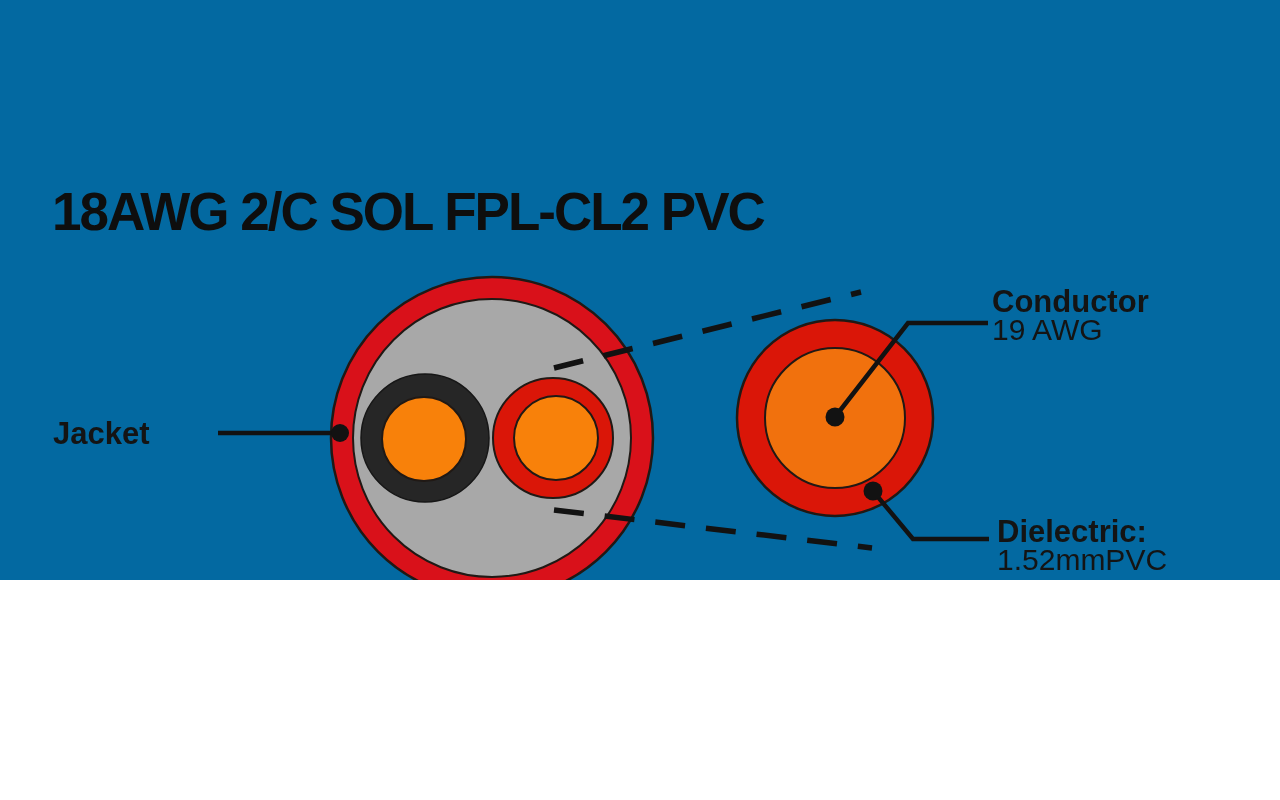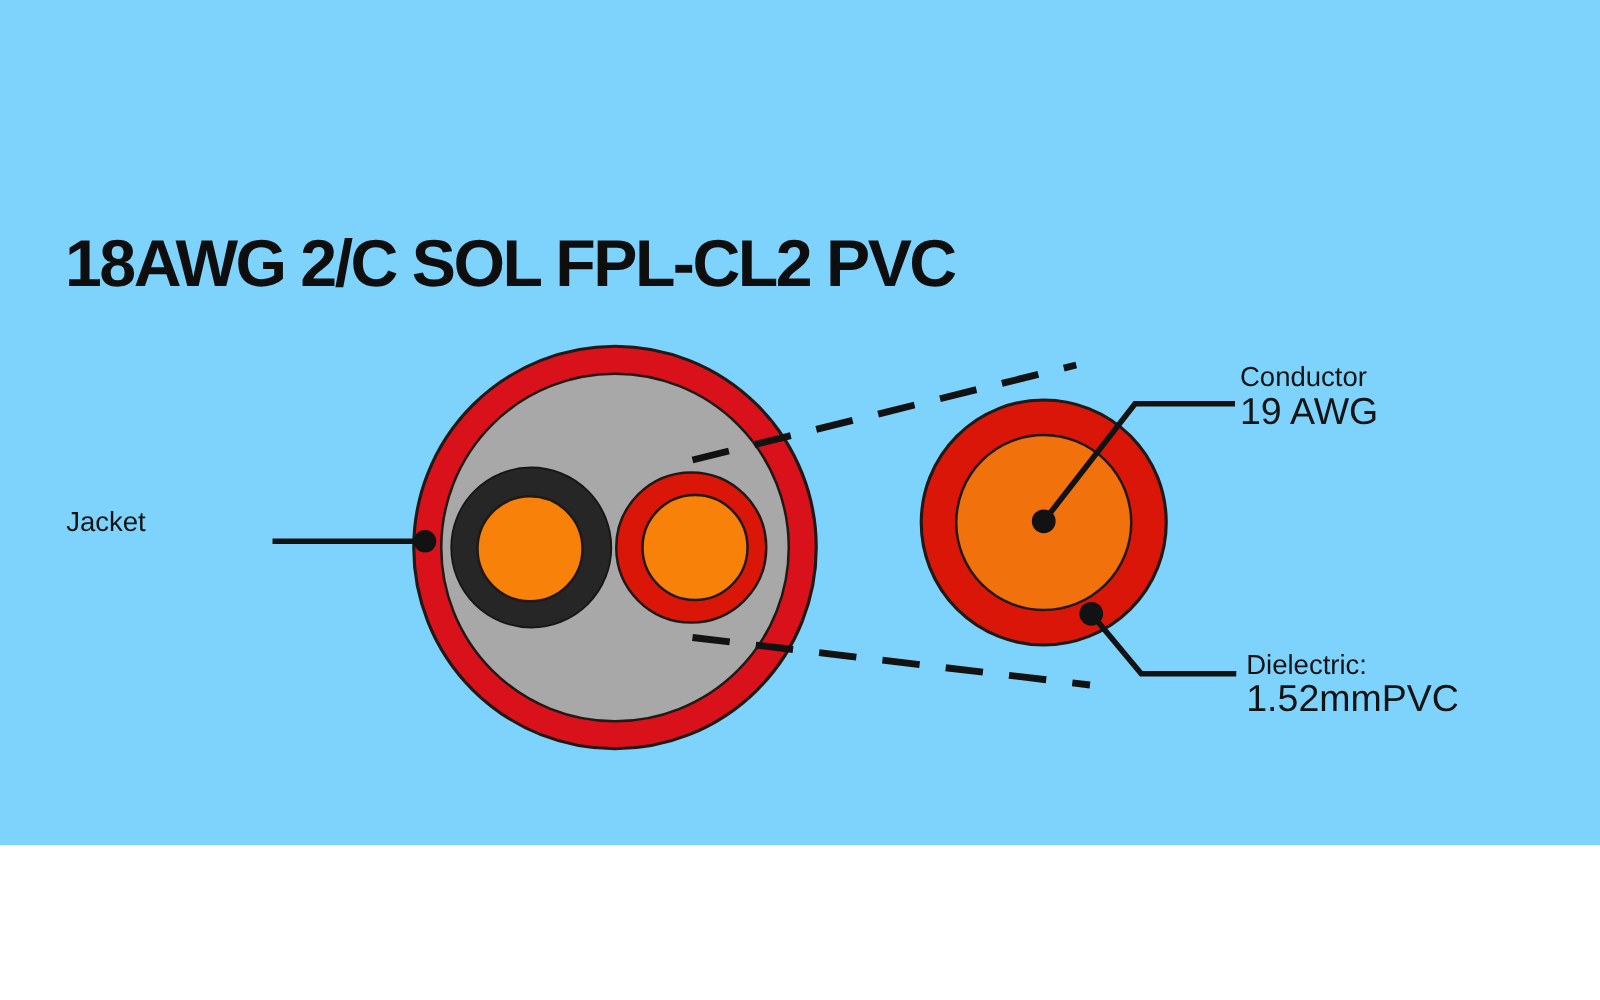--- a/index.html
+++ b/index.html
@@ -3,22 +3,22 @@
 <meta charset="utf-8">
 <style>
   html, body {
     margin: 0;
     padding: 0;
     background: #ffffff;
   }
   .page {
     position: relative;
     width: 1280px;
-    height: 676px;
-    background: #7dd3fc;
+    height: 580px;
+    background: #0369a1;
     overflow: hidden;
     font-family: "Liberation Sans", sans-serif;
   }
   .title {
     position: absolute;
     left: 52px;
     top: 181px;
     margin: 0;
     font-size: 53px;
     font-weight: bold;
@@ -32,29 +32,29 @@
     top: 0;
     width: 1280px;
     height: 800px;
   }
   .callout-label {
     position: absolute;
     color: #141414;
     white-space: nowrap;
   }
   .callout-head {
-    font-weight: normal;
-    font-size: 22px;
+    font-weight: bold;
+    font-size: 31px;
     line-height: 28px;
   }
   .callout-line {
     font-size: 30px;
     line-height: 28px;
   }
-  .label-jacket     { left: 53px;  top: 404px; }
+  .label-jacket     { left: 53px;  top: 420px; }
   .label-conductor  { left: 992px; top: 288px; }
   .label-dielectric { left: 997px; top: 518px; }
 </style>
 </head>
 <body>
 
 <div class="page">
 
   <h1 class="title">18AWG 2/C SOL FPL-CL2 PVC</h1>
 

